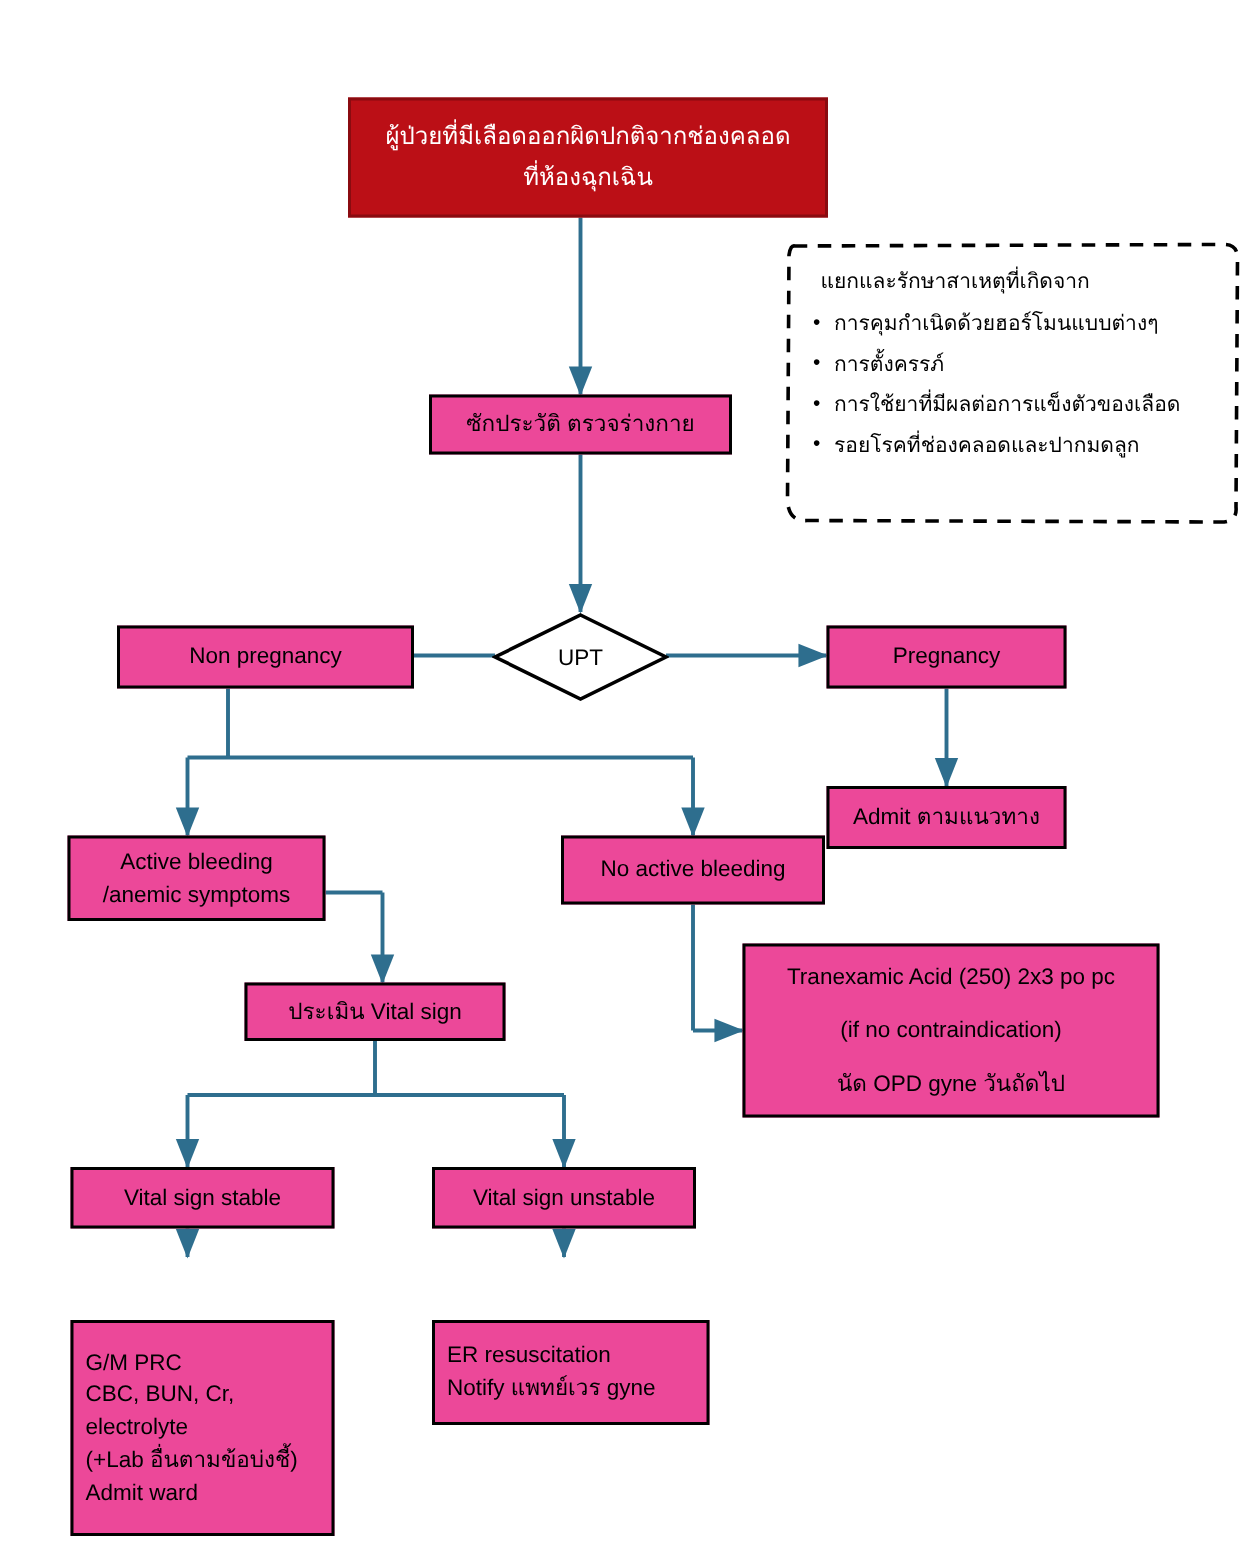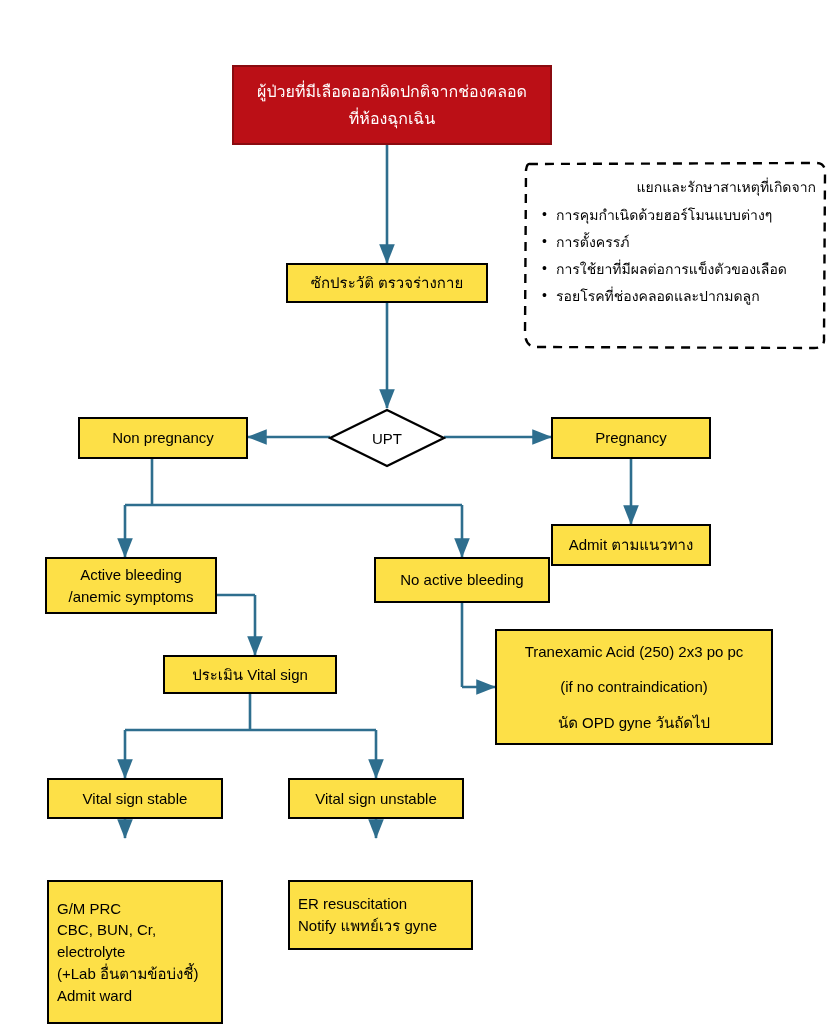--- a/index.html
+++ b/index.html
@@ -15,21 +15,21 @@
     width: 839px;
     height: 1031px;
     background: #ffffff;
     overflow: hidden;
     text-decoration: underline;
   }
   .node {
     position: absolute;
     box-sizing: border-box;
     border: 2px solid #000000;
-    background: #fde047;
+    background: #ec4899;
     color: #000000;
     display: flex;
     flex-direction: column;
     align-items: center;
     justify-content: center;
     text-align: center;
     font-size: 15px;
     line-height: 1.45;
     white-space: pre-line;
   }
@@ -78,21 +78,20 @@
   }
   .dashed-inner {
     position: relative;
     padding: 22px 14px 10px 20px;
     font-size: 14px;
     line-height: 1.0;
   }
   .dashed-head {
     margin: 0 0 14px 5px;
     font-size: 14px;
-    text-align: right;
   }
   .dashed-list {
     list-style: none;
     margin: 0;
     padding: 0;
   }
   .dashed-list li {
     position: relative;
     padding-left: 14px;
     margin-bottom: 13px;
@@ -182,21 +181,21 @@
 
   <div class="node" style="left:286px; top:263px; width:202px; height:40px;">ซักประวัติ ตรวจร่างกาย</div>
 
   <div class="diamond-wrap" style="left:328px; top:408px; width:118px; height:60px;">
     <svg width="118" height="60">
       <polygon points="59,2 116,30 59,58 2,30" fill="#ffffff" stroke="#000000" stroke-width="2.4"></polygon>
     </svg>
     <div class="diamond-label">UPT</div>
   </div>
 
-  <div class="node" style="left:78px; top:417px; width:170px; height:42px;">Non pregnancy</div>
+  <div class="node" style="left:78px; top:417px; width:198px; height:42px;">Non pregnancy</div>
 
   <div class="node" style="left:551px; top:417px; width:160px; height:42px;">Pregnancy</div>
 
   <div class="node" style="left:551px; top:524px; width:160px; height:42px;">Admit ตามแนวทาง</div>
 
   <div class="node" style="left:45px; top:557px; width:172px; height:57px;">Active bleeding
 /anemic symptoms</div>
 
   <div class="node" style="left:374px; top:557px; width:176px; height:46px;">No active bleeding</div>
 

